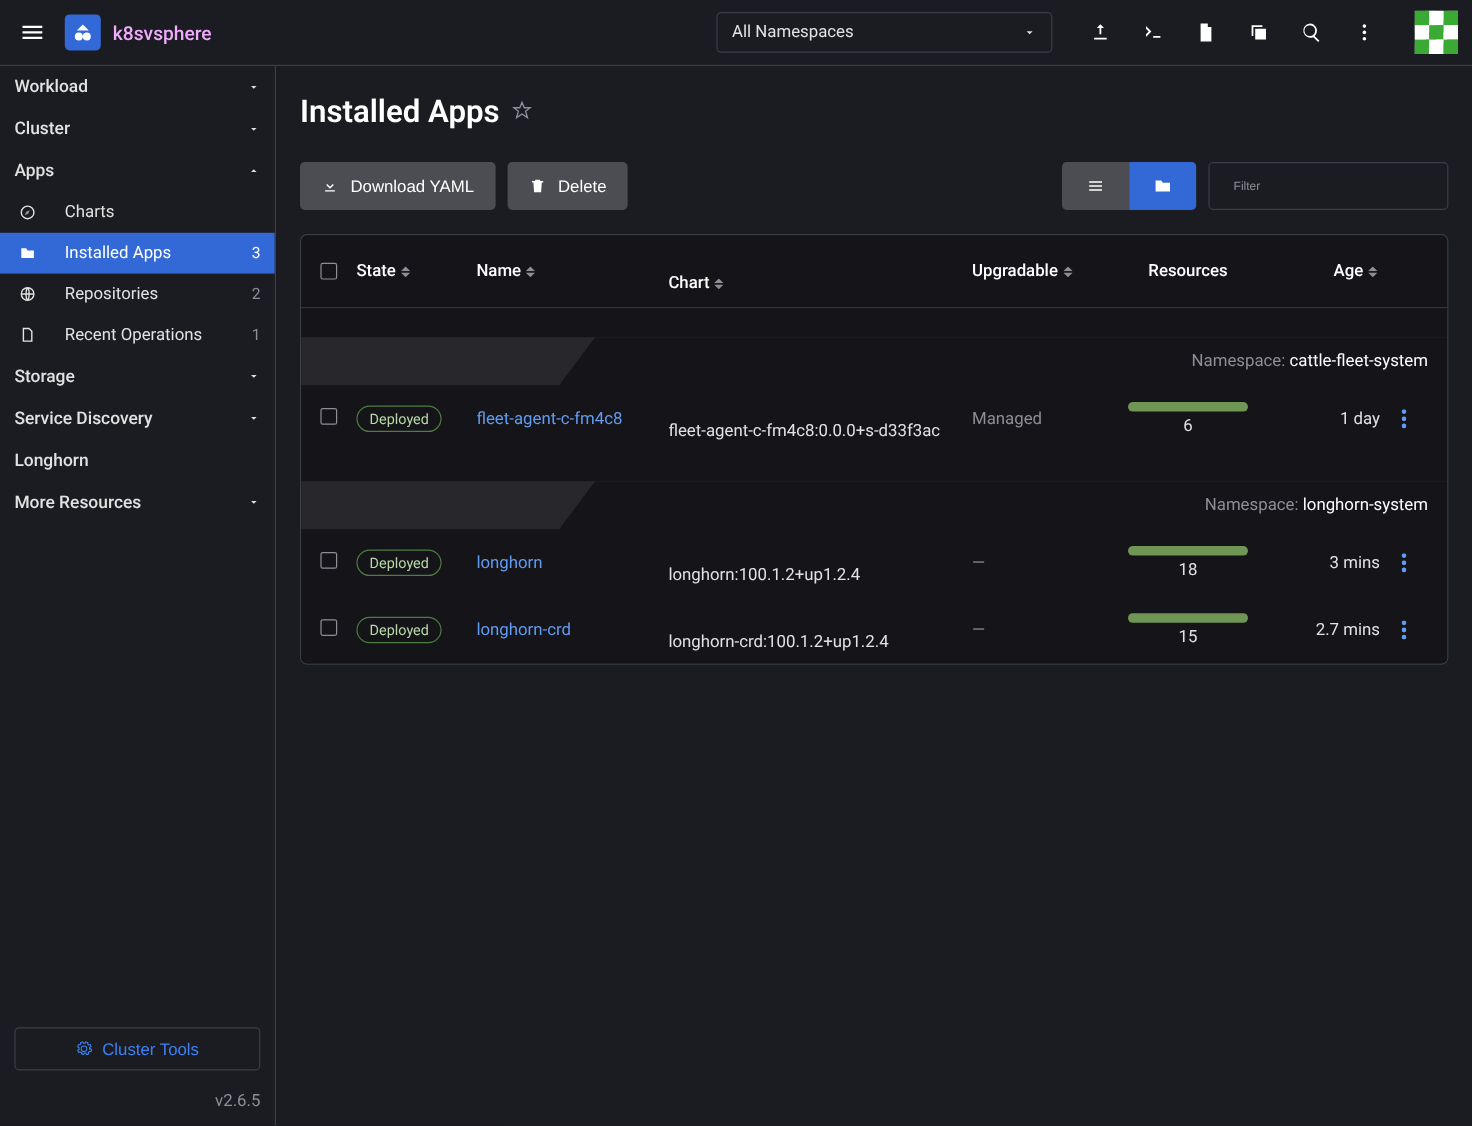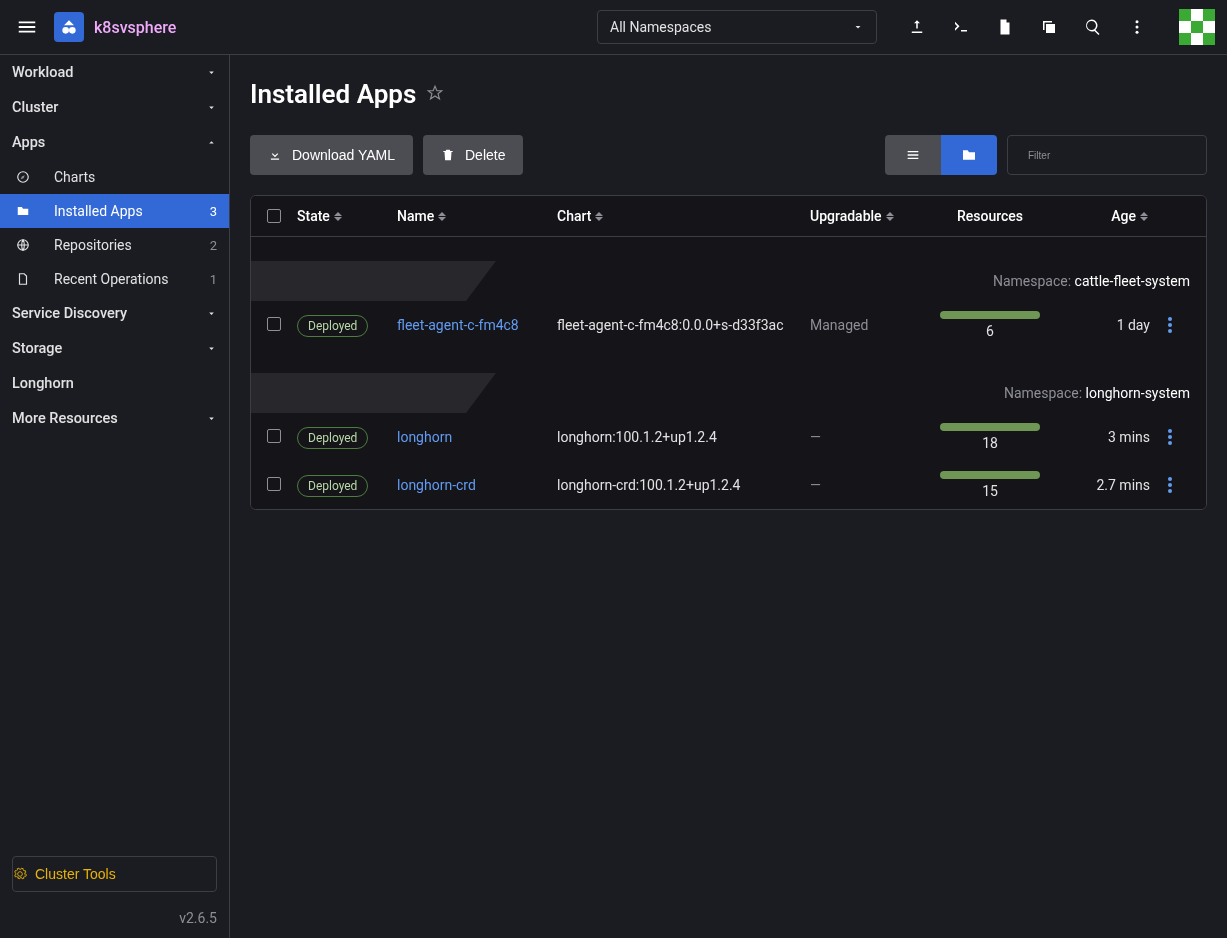--- a/index.html
+++ b/index.html
@@ -102,21 +102,21 @@
   .nav-sub .subleft { display:flex; align-items:center; gap:24px; }
   .nav-sub .subicon { width:14px; height:14px; display:inline-flex; }
   .nav-sub .subicon svg { width:14px; height:14px; fill: var(--text-muted); }
   .nav-sub.active .subicon svg { fill:#fff; }
   .nav-item .chev, .nav-sub .chev { width:11px; height:11px; fill: var(--text-main); }
   .nav-count { font-size:13px; color: var(--text-muted); }
   .nav-sub.active .nav-count { color:#fff; }
   .sidebar-footer { padding:12px; }
   .cluster-tools-btn {
     width:100%; height:36px; border:1px solid var(--border); border-radius:4px;
-    background:transparent; color:#eab308; display:flex; align-items:center; gap:8px;
+    background:transparent; color:#3b82f6; display:flex; align-items:center; justify-content:center; gap:8px;
     cursor:pointer; font-size:14px; font-weight:500;
   }
   .cluster-tools-btn svg { width:14px; height:14px; fill:#fff; }
   .version { color: var(--text-muted); font-size:14px; padding:6px 12px 12px;text-align:right; }
 
   
   .main { flex:1; padding: 24px 20px; overflow:auto; background: var(--bg-main);}
   .page-title-row { display:flex; align-items:center; gap:10px; margin-bottom:26px;}
   .page-title { font-size:26px; font-weight:600; color:#fff; }
   .star-icon svg { width:18px; height:18px; fill:none; stroke: var(--text-muted); stroke-width:1.5; }
@@ -141,21 +141,21 @@
 
   
   .table-wrap { border:1px solid var(--border); border-radius:6px; overflow:hidden; background: var(--bg-darker);}
   .thead { display:flex; align-items:center; padding:12px 16px; background: var(--bg-darker); border-bottom:1px solid var(--border);}
   .th { display:flex; align-items:center; gap:4px; color:#fff; font-weight:500; font-size:14px;}
   .th .sort { width:10px; height:10px; display:inline-flex; flex-direction:column; justify-content:center; gap:1px;}
   .th .sort svg { width:8px; height:4px; fill: var(--text-muted); }
   .col-check { width:30px; }
   .col-state { width:100px; }
   .col-name  { width:160px; }
-  .col-chart { flex:1; }
+  .col-chart { flex:1;margin-top:20px; }
   .col-upgrade { width:120px; }
   .col-resources { width:120px; text-align:center; justify-content:center;}
   .col-age { width:100px; text-align:right; justify-content:flex-end;}
   .col-actions { width:40px; }
 
   .group-header {
     background: #27272c;
     padding:12px 16px;
     font-size:14px;
     position:relative;
@@ -327,27 +327,27 @@
               <svg viewBox="0 0 24 24">
                 <path d="M6 3h8l4 4v14H6z" fill="none" stroke="currentColor" stroke-width="2"></path>
               </svg>
             </span>
           <span>Recent Operations</span>
         </span>
         <span class="nav-count">1</span>
       </div>
 
       <div class="nav-item">
-        <span>Service Discovery</span>
+        <span>Storage</span>
         <svg class="chev" viewBox="0 0 24 24">
             <path d="M7 10l5 5 5-5z"></path>
           </svg>
       </div>
       <div class="nav-item">
-        <span>Storage</span>
+        <span>Service Discovery</span>
         <svg class="chev" viewBox="0 0 24 24">
             <path d="M7 10l5 5 5-5z"></path>
           </svg>
       </div>
       <div class="nav-item">
         <span>Longhorn</span>
       </div>
       <div class="nav-item">
         <span>More Resources</span>
         <svg class="chev" viewBox="0 0 24 24">

